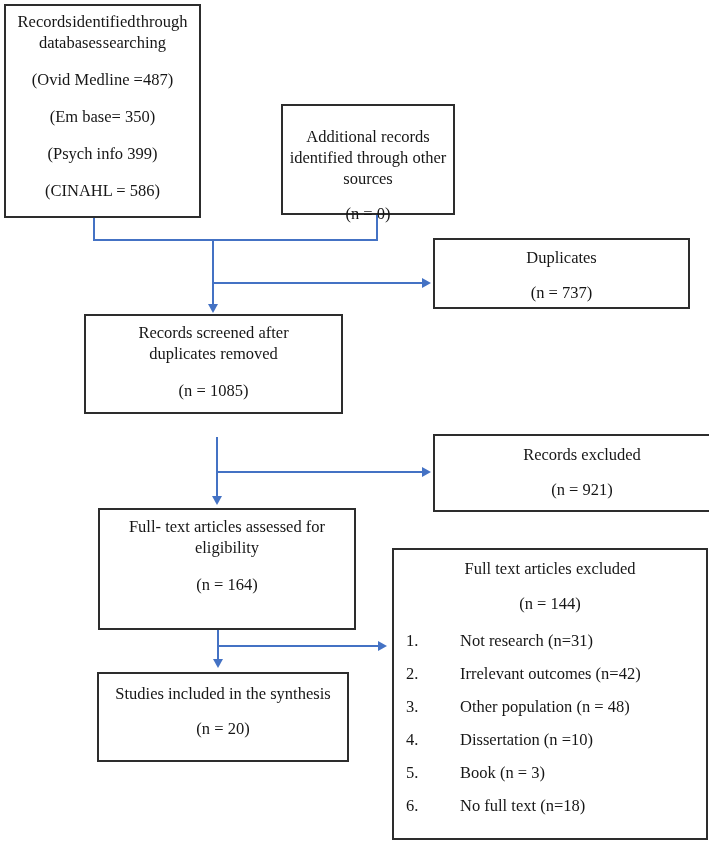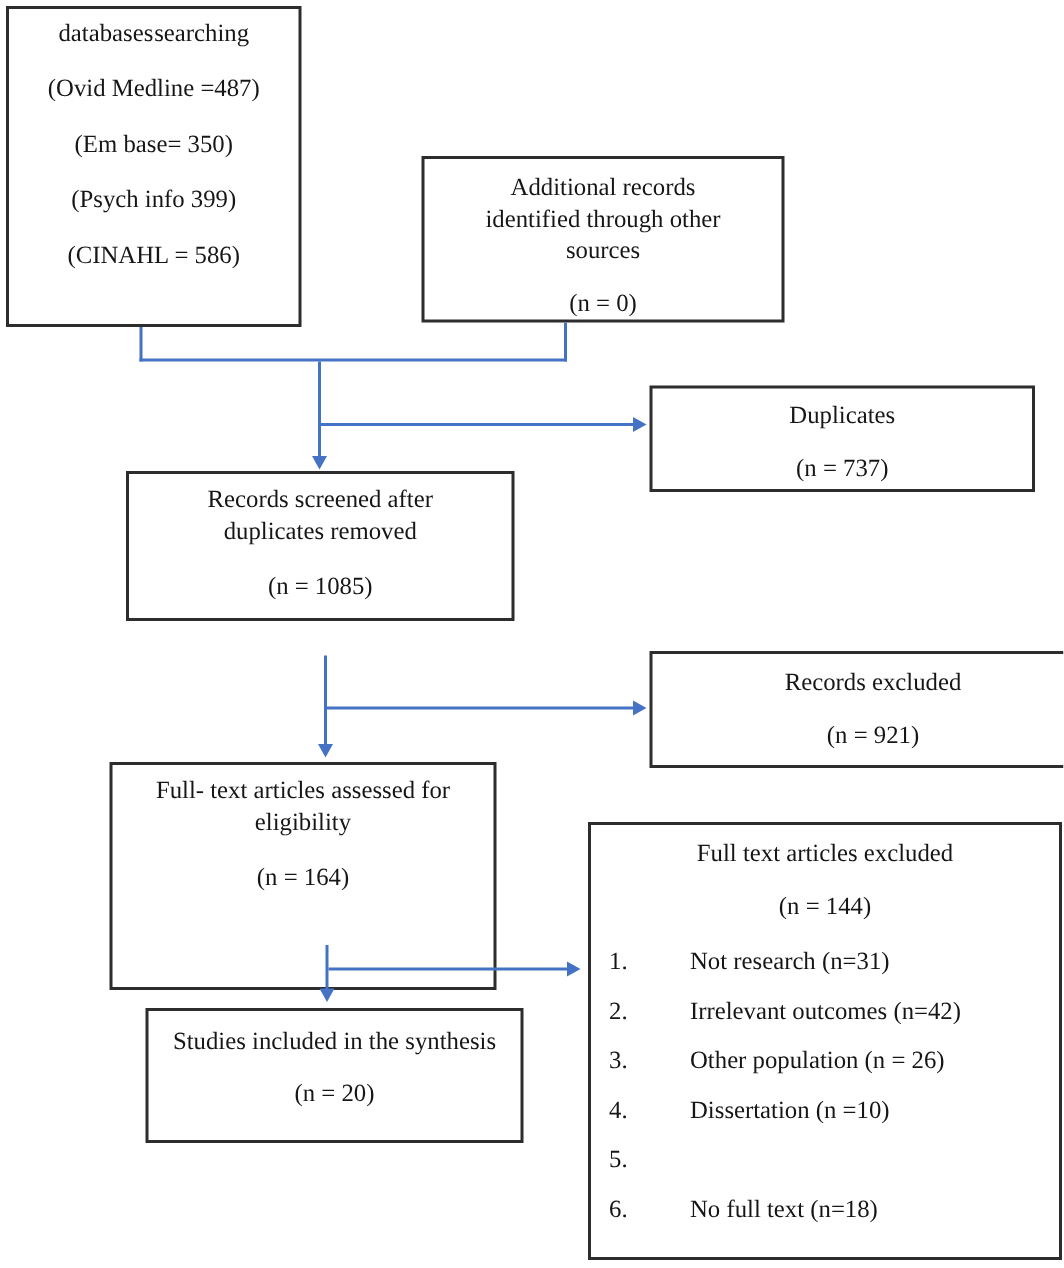--- a/index.html
+++ b/index.html
@@ -30,78 +30,80 @@
   .item + .item{margin-top:12px;}
   .num{width:54px;padding-left:12px;flex:none;}
   .itxt{flex:1;white-space:nowrap;}
 </style>
 </head>
 <body>
 
 <div class="canvas">
 
   <div class="box" style="left:4px;top:4px;width:197px;height:214px;padding-top:5px">
+    <div class="bl squish">Records identified through</div>
     <div class="bl squish">databases searching</div>
     <div class="bl st">(Ovid Medline =487)</div>
     <div class="bl st">(Em base= 350)</div>
     <div class="bl st">(Psych info 399)</div>
     <div class="bl st">(CINAHL = 586)</div>
   </div>
 
-  <div class="box" style="left:281px;top:104px;width:242px;height:111px;padding-top:8px">
+  <div class="box" style="left:281px;top:104px;width:174px;height:111px;padding-top:20px">
     <div class="bl">Additional records</div>
     <div class="bl">identified through other</div>
     <div class="bl">sources</div>
     <div class="bl nline">(n = 0)</div>
   </div>
 
-  <div class="box" style="left:433px;top:257px;width:257px;height:71px;padding-top:7px">
+  <div class="box" style="left:433px;top:238px;width:257px;height:71px;padding-top:7px">
     <div class="bl">Duplicates</div>
     <div class="bl nline">(n = 737)</div>
   </div>
 
   <div class="box" style="left:84px;top:314px;width:259px;height:100px;padding-top:6px">
     <div class="bl">Records screened after</div>
     <div class="bl">duplicates removed</div>
     <div class="bl nline2">(n = 1085)</div>
   </div>
 
   <div class="box" style="left:433px;top:434px;width:298px;height:78px;padding-top:8px">
     <div class="bl">Records excluded</div>
     <div class="bl nline">(n = 921)</div>
   </div>
 
-  <div class="box" style="left:73px;top:508px;width:258px;height:152px;padding-top:6px">
+  <div class="box" style="left:98px;top:508px;width:258px;height:122px;padding-top:6px">
     <div class="bl">Full- text articles assessed for</div>
     <div class="bl">eligibility</div>
     <div class="bl nline2">(n = 164)</div>
   </div>
 
   <div class="box" style="left:392px;top:548px;width:316px;height:292px;padding-top:8px">
     <div class="bl">Full text articles excluded</div>
     <div class="bl nline">(n = 144)</div>
     <div class="list">
       <div class="item">
         <span class="num">1.</span>
         <span class="itxt">Not research (n=31)</span>
       </div>
       <div class="item">
         <span class="num">2.</span>
         <span class="itxt">Irrelevant outcomes (n=42)</span>
       </div>
       <div class="item">
         <span class="num">3.</span>
-        <span class="itxt">Other population (n = 26)</span>
+        <span class="itxt">Other population (n = 48)</span>
       </div>
       <div class="item">
         <span class="num">4.</span>
         <span class="itxt">Dissertation (n =10)</span>
       </div>
       <div class="item">
         <span class="num">5.</span>
+        <span class="itxt">Book (n = 3)</span>
       </div>
       <div class="item">
         <span class="num">6.</span>
         <span class="itxt">No full text (n=18)</span>
       </div>
     </div>
   </div>
 
   <div class="box" style="left:97px;top:672px;width:252px;height:90px;padding-top:9px">
     <div class="bl">Studies included in the synthesis</div>

